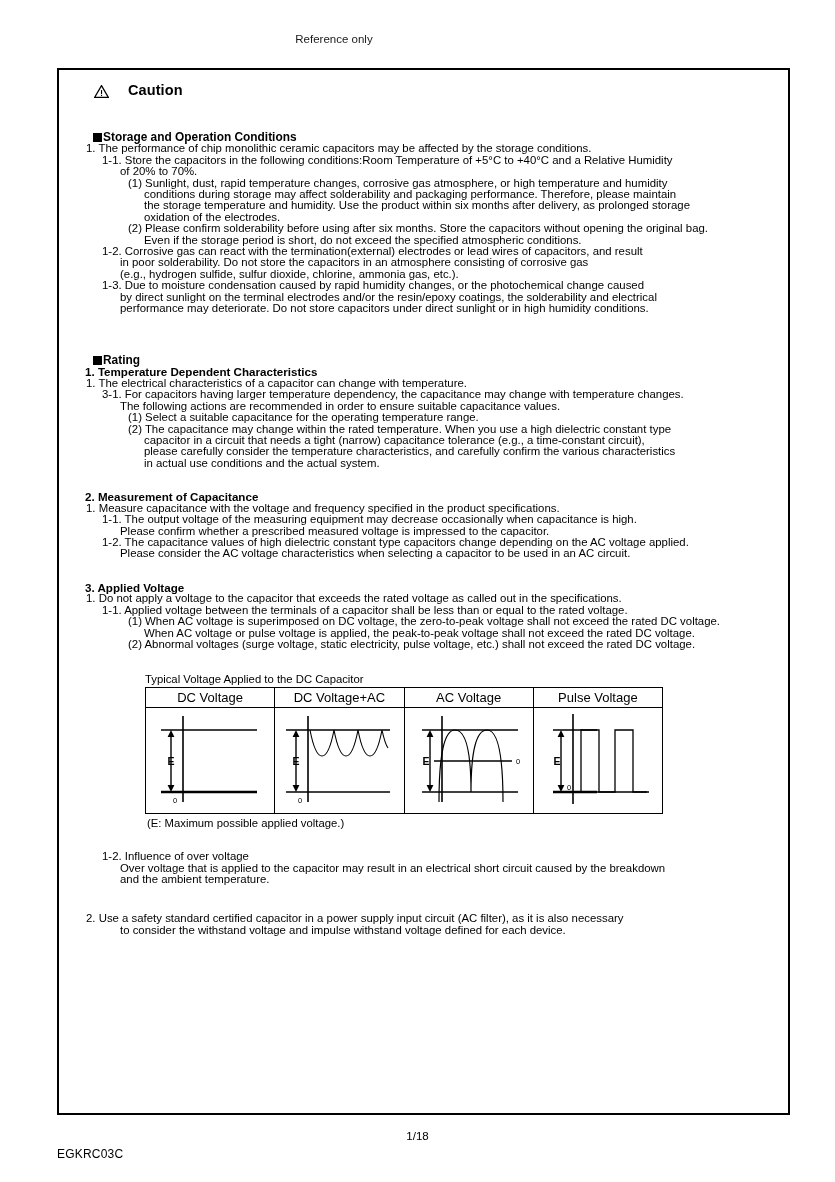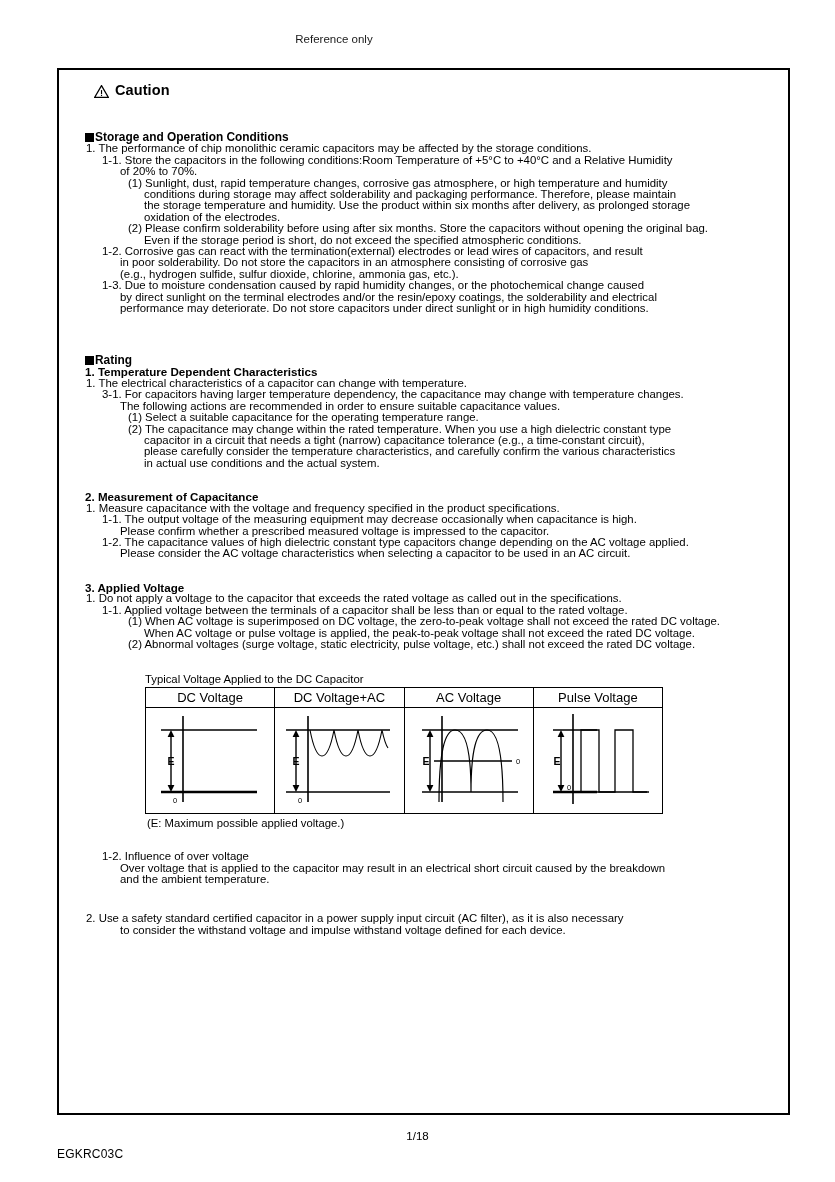--- a/index.html
+++ b/index.html
@@ -42,21 +42,21 @@
     position: relative;
     padding: 11px 14px 0 14px;
     font-size: 11.3px;
     line-height: 1.0;
   }
 
   
   .caution-row {
     display: flex;
     align-items: center;
-    gap: 6px;
+    gap: 19px;
     margin: 2px 0 0 21px;
   }
   .warn-tri {
     display: inline-block;
     width: 15px;
     height: 13px;
     position: relative;
     top: 1px;
   }
   .caution-title {
@@ -65,21 +65,21 @@
     letter-spacing: 0.1px;
   }
 
   
   .sec-head {
     display: flex;
     align-items: center;
     font-weight: bold;
     font-size: 11.9px;
     margin-top: 18px;
-    margin-left: 12px;
+    margin-left: 20px;
   }
   .sq {
     display: inline-block;
     width: 9px;
     height: 9px;
     background: #000;
     margin-right: 1px;
     position: relative;
     top: 0px;
   }

